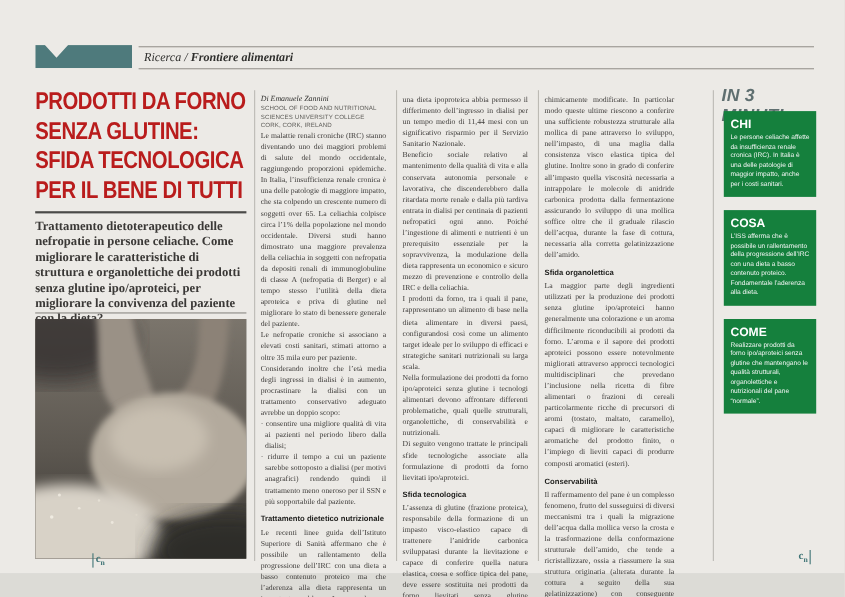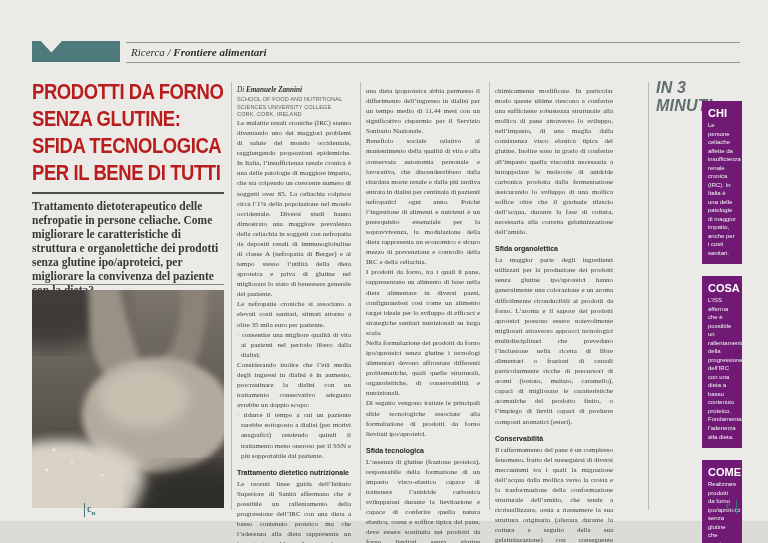--- a/index.html
+++ b/index.html
@@ -23,37 +23,37 @@
   .standfirst{position:absolute;left:32px;top:199px;width:196px;font-size:11.5px;line-height:14px;
               font-weight:700;color:#3a3836;}
   .standfirst-rule{position:absolute;left:32px;top:284px;width:192px;border-top:1px solid #8a8883;}
   .photo{position:absolute;left:32px;top:290px;width:192px;height:218px;overflow:hidden;background:#6b665f;}
 
   
   .vrule{position:absolute;top:82px;height:428px;width:0;border-left:1px solid #bcbab4;}
 
   
   .byline{position:absolute;left:237px;top:86px;width:114px;font-size:7.2px;color:#2f2f2d;font-style:italic;}
-  .byline .bname{font-weight:700;}
+  .byline .bname{font-weight:400;}
   .affil{position:absolute;left:237px;top:96px;width:114px;font-family:"Liberation Sans",sans-serif;
          font-size:5.6px;line-height:1.35;color:#61605c;letter-spacing:.1px;}
   .col{position:absolute;width:114px;font-size:7px;line-height:1.44;color:#3e3c3a;text-align:justify;}
   #col1{left:237px;top:118px;}
   #col2{left:366px;top:86px;}
   #col3{left:495px;top:86px;width:118px;}
   .body-para{margin:0;}
   .body-para.bullet{padding-left:4px;text-indent:-4px;}
   .body-heading{font-family:"Liberation Sans",sans-serif;font-weight:700;font-size:7px;margin:7px 0 1px;
                 color:#1e1e1c;text-align:left;}
 
   
   .sb-title{position:absolute;left:656px;top:79px;font-family:"Liberation Sans",sans-serif;
             font-weight:700;font-style:italic;font-size:16px;letter-spacing:.2px;color:#5f6f70;}
   .sb-boxes{position:absolute;left:658px;top:101px;width:84px;}
-  .sbox{background:#701a75;color:#fff;padding:6px 6px 7px;margin-bottom:12px;margin-left:44px;}
+  .sbox{background:#15803d;color:#fff;padding:6px 6px 7px;margin-bottom:12px;}
   .sbox-h{font-family:"Liberation Sans",sans-serif;font-weight:700;font-size:11px;margin-bottom:2px;}
   .sbox-t{font-family:"Liberation Sans",sans-serif;font-size:6px;line-height:1.42;color:#f3f6f5;}
 
   
   .fmark{position:absolute;font-family:"Liberation Serif",serif;font-weight:700;font-size:10px;color:#3f7476;}
   .fmark sub{font-size:7px;}
   #fmark-left{left:84px;top:503px;border-left:1px solid #3f7476;padding-left:2px;}
   #fmark-right{left:726px;top:500px;border-right:1px solid #3f7476;padding-right:2px;}
 </style>
 </head>
@@ -120,22 +120,22 @@
   <div class="vrule" style="left:648px"></div>
 
   <div class="byline">
     <span>Di </span><span class="bname">Emanuele Zannini</span>
   </div>
   <div class="affil">SCHOOL OF FOOD AND NUTRITIONAL SCIENCES UNIVERSITY COLLEGE CORK, CORK, IRELAND</div>
 
   <div class="col" id="col1">
       <p class="body-para">Le malattie renali croniche (IRC) stanno diventando uno dei maggiori problemi di salute del mondo occidentale, raggiungendo proporzioni epidemiche. In Italia, l’insufficienza renale cronica è una delle patologie di maggiore impatto, che sta colpendo un crescente numero di soggetti over 65. La celiachia colpisce circa l’1% della popolazione nel mondo occidentale. Diversi studi hanno dimostrato una maggiore prevalenza della celiachia in soggetti con nefropatia da depositi renali di immunoglobuline di classe A (nefropatia di Berger) e al tempo stesso l’utilità della dieta aproteica e priva di glutine nel migliorare lo stato di benessere generale del paziente.</p>
       <p class="body-para">Le nefropatie croniche si associano a elevati costi sanitari, stimati attorno a oltre 35 mila euro per paziente.</p>
+      <p class="body-para">Considerando inoltre che l’età media degli ingressi in dialisi è in aumento, procrastinare la dialisi con un trattamento conservativo adeguato avrebbe un doppio scopo:</p>
       <p class="body-para bullet">· consentire una migliore qualità di vita ai pazienti nel periodo libero dalla dialisi;</p>
-      <p class="body-para">Considerando inoltre che l’età media degli ingressi in dialisi è in aumento, procrastinare la dialisi con un trattamento conservativo adeguato avrebbe un doppio scopo:</p>
       <p class="body-para bullet">· ridurre il tempo a cui un paziente sarebbe sottoposto a dialisi (per motivi anagrafici) rendendo quindi il trattamento meno oneroso per il SSN e più sopportabile dal paziente.</p>
       <h3 class="body-heading">Trattamento dietetico nutrizionale</h3>
       <p class="body-para">Le recenti linee guida dell’Istituto Superiore di Sanità affermano che è possibile un rallentamento della progressione dell’IRC con una dieta a basso contenuto proteico ma che l’aderenza alla dieta rappresenta un importante problema. La non aderenza alla dieta ha numerose ragioni, prima fra tutte la scarsa qualità degli alimenti senza glutine ipo/aproteici.</p>
     </div>
   <div class="col" id="col2">
       <p class="body-para">una dieta ipoproteica abbia permesso il differimento dell’ingresso in dialisi per un tempo medio di 11,44 mesi con un significativo risparmio per il Servizio Sanitario Nazionale.</p>
       <p class="body-para">Beneficio sociale relativo al mantenimento della qualità di vita e alla conservata autonomia personale e lavorativa, che discenderebbero dalla ritardata morte renale e dalla più tardiva entrata in dialisi per centinaia di pazienti nefropatici ogni anno. Poiché l’ingestione di alimenti e nutrienti è un prerequisito essenziale per la sopravvivenza, la modulazione della dieta rappresenta un economico e sicuro mezzo di prevenzione e controllo della IRC e della celiachia.</p>
       <p class="body-para">I prodotti da forno, tra i quali il pane, rappresentano un alimento di base nella dieta alimentare in diversi paesi, configurandosi così come un alimento target ideale per lo sviluppo di efficaci e strategiche sanitari nutrizionali su larga scala.</p>
       <p class="body-para">Nella formulazione dei prodotti da forno ipo/aproteici senza glutine i tecnologi alimentari devono affrontare differenti problematiche, quali quelle strutturali, organolettiche, di conservabilità e nutrizionali.</p>
       <p class="body-para">Di seguito vengono trattate le principali sfide tecnologiche associate alla formulazione di prodotti da forno lievitati ipo/aproteici.</p>

